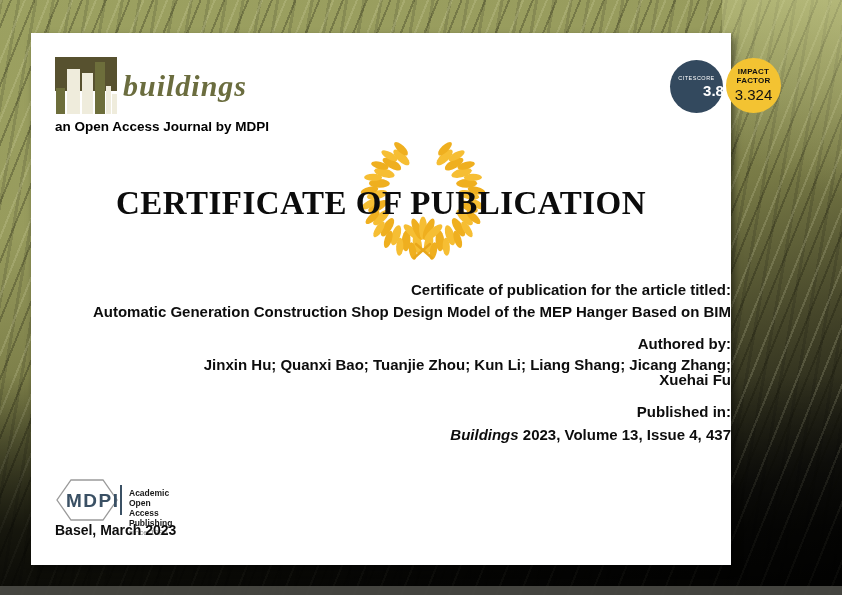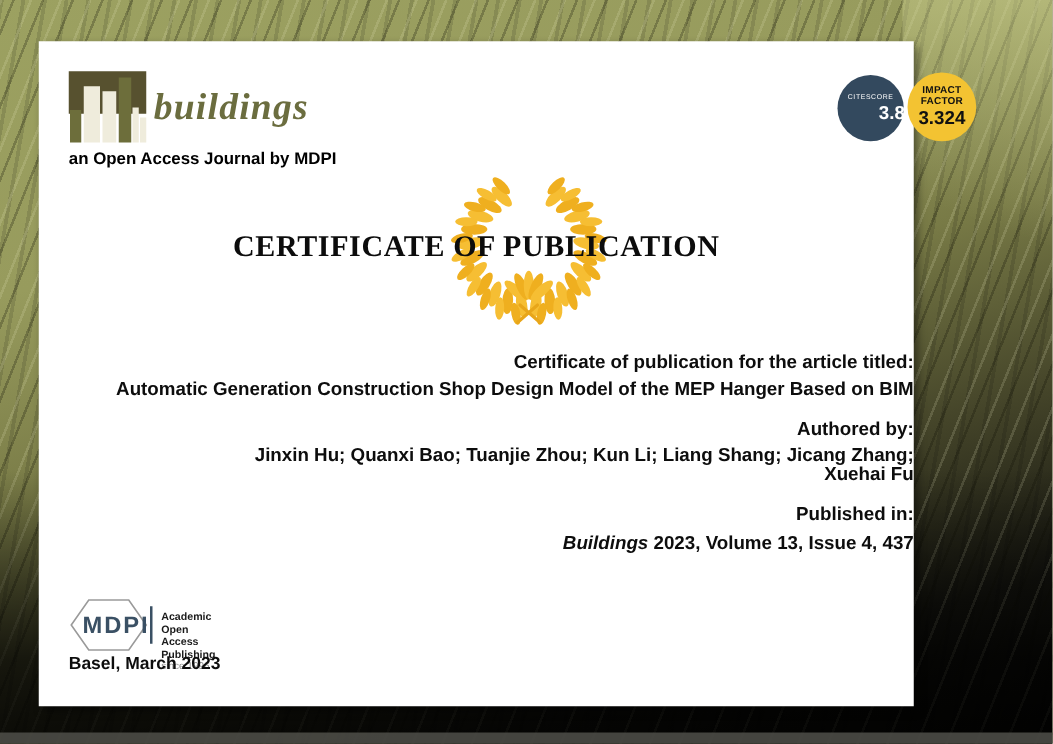--- a/index.html
+++ b/index.html
@@ -38,26 +38,26 @@
   .logo-tagline{position:absolute;left:24px;top:86px;font-size:13.5px;font-weight:700;color:#000;}
 
   
   .badge{position:absolute;border-radius:50%;display:flex;flex-direction:column;
     align-items:center;justify-content:center;text-align:center;}
   .badge-cite{left:639px;top:27px;width:53px;height:53px;background:#33495E;color:#fff;}
   .badge-cite .lbl{font-size:5.5px;letter-spacing:0.5px;}
   .badge-cite .val{font-size:15px;font-weight:700;margin-top:1px;margin-left:34px;}
   .badge-impact{left:695px;top:25px;width:55px;height:55px;background:#F3C332;color:#111;}
   .badge-impact .lbl{font-size:8px;font-weight:700;line-height:8.5px;letter-spacing:0.2px;}
-  .badge-impact .val{font-size:15px;font-weight:700;margin-top:1px;}
+  .badge-impact .val{font-size:15px;font-weight:400;margin-top:1px;}
 
   
   .wreath{position:absolute;left:327px;top:100px;width:130px;height:130px;z-index:1;}
   .cert-title{position:absolute;left:0;right:0;top:152px;text-align:center;z-index:2;
-    font-family:"Liberation Serif",serif;font-weight:bold;font-size:24px;color:#0c0c0c;
+    font-family:"Liberation Serif",serif;font-weight:bold;font-size:33px;color:#0c0c0c;
     letter-spacing:0.5px;}
 
   
   .line{position:absolute;left:0;right:0;text-align:right;color:#0d0d0d;font-weight:600;}
   .t15{font-size:15px;line-height:15px;}
   .l-intro{top:249px;}
   .l-article{top:271px;}
   .l-authored{top:303px;}
   .l-authors{top:325px;line-height:14.5px;}
   .l-published{top:371px;}

